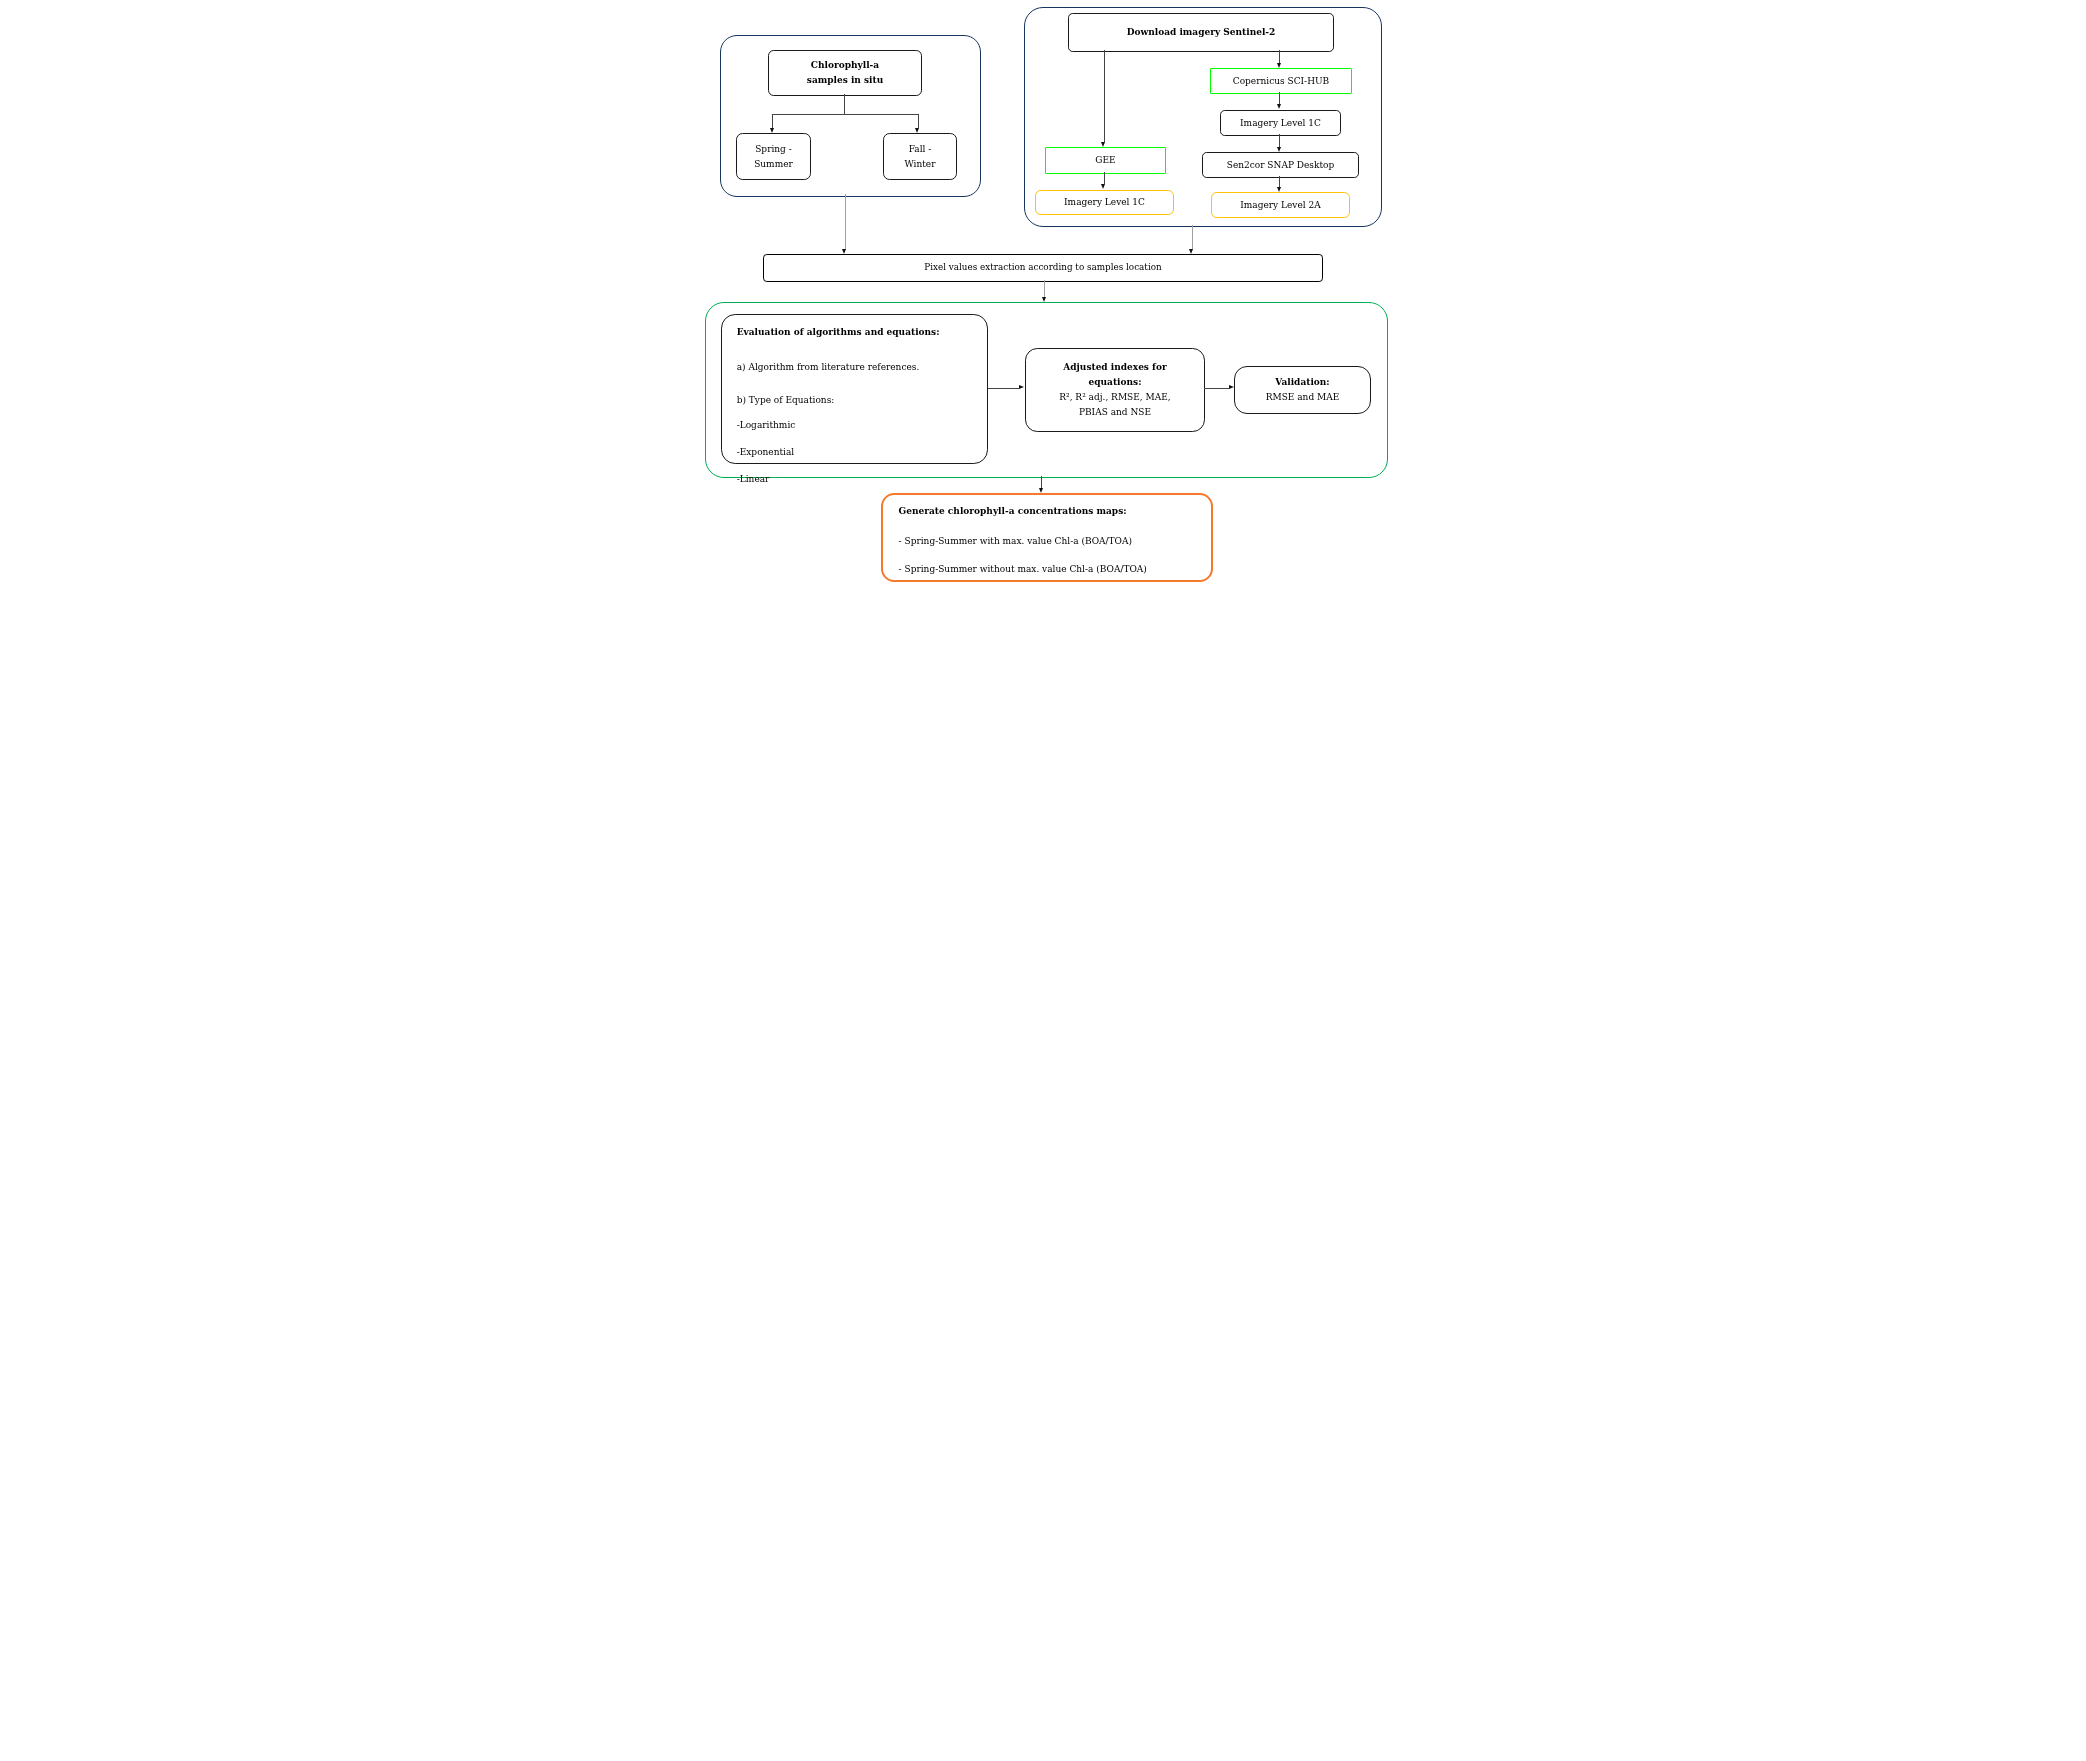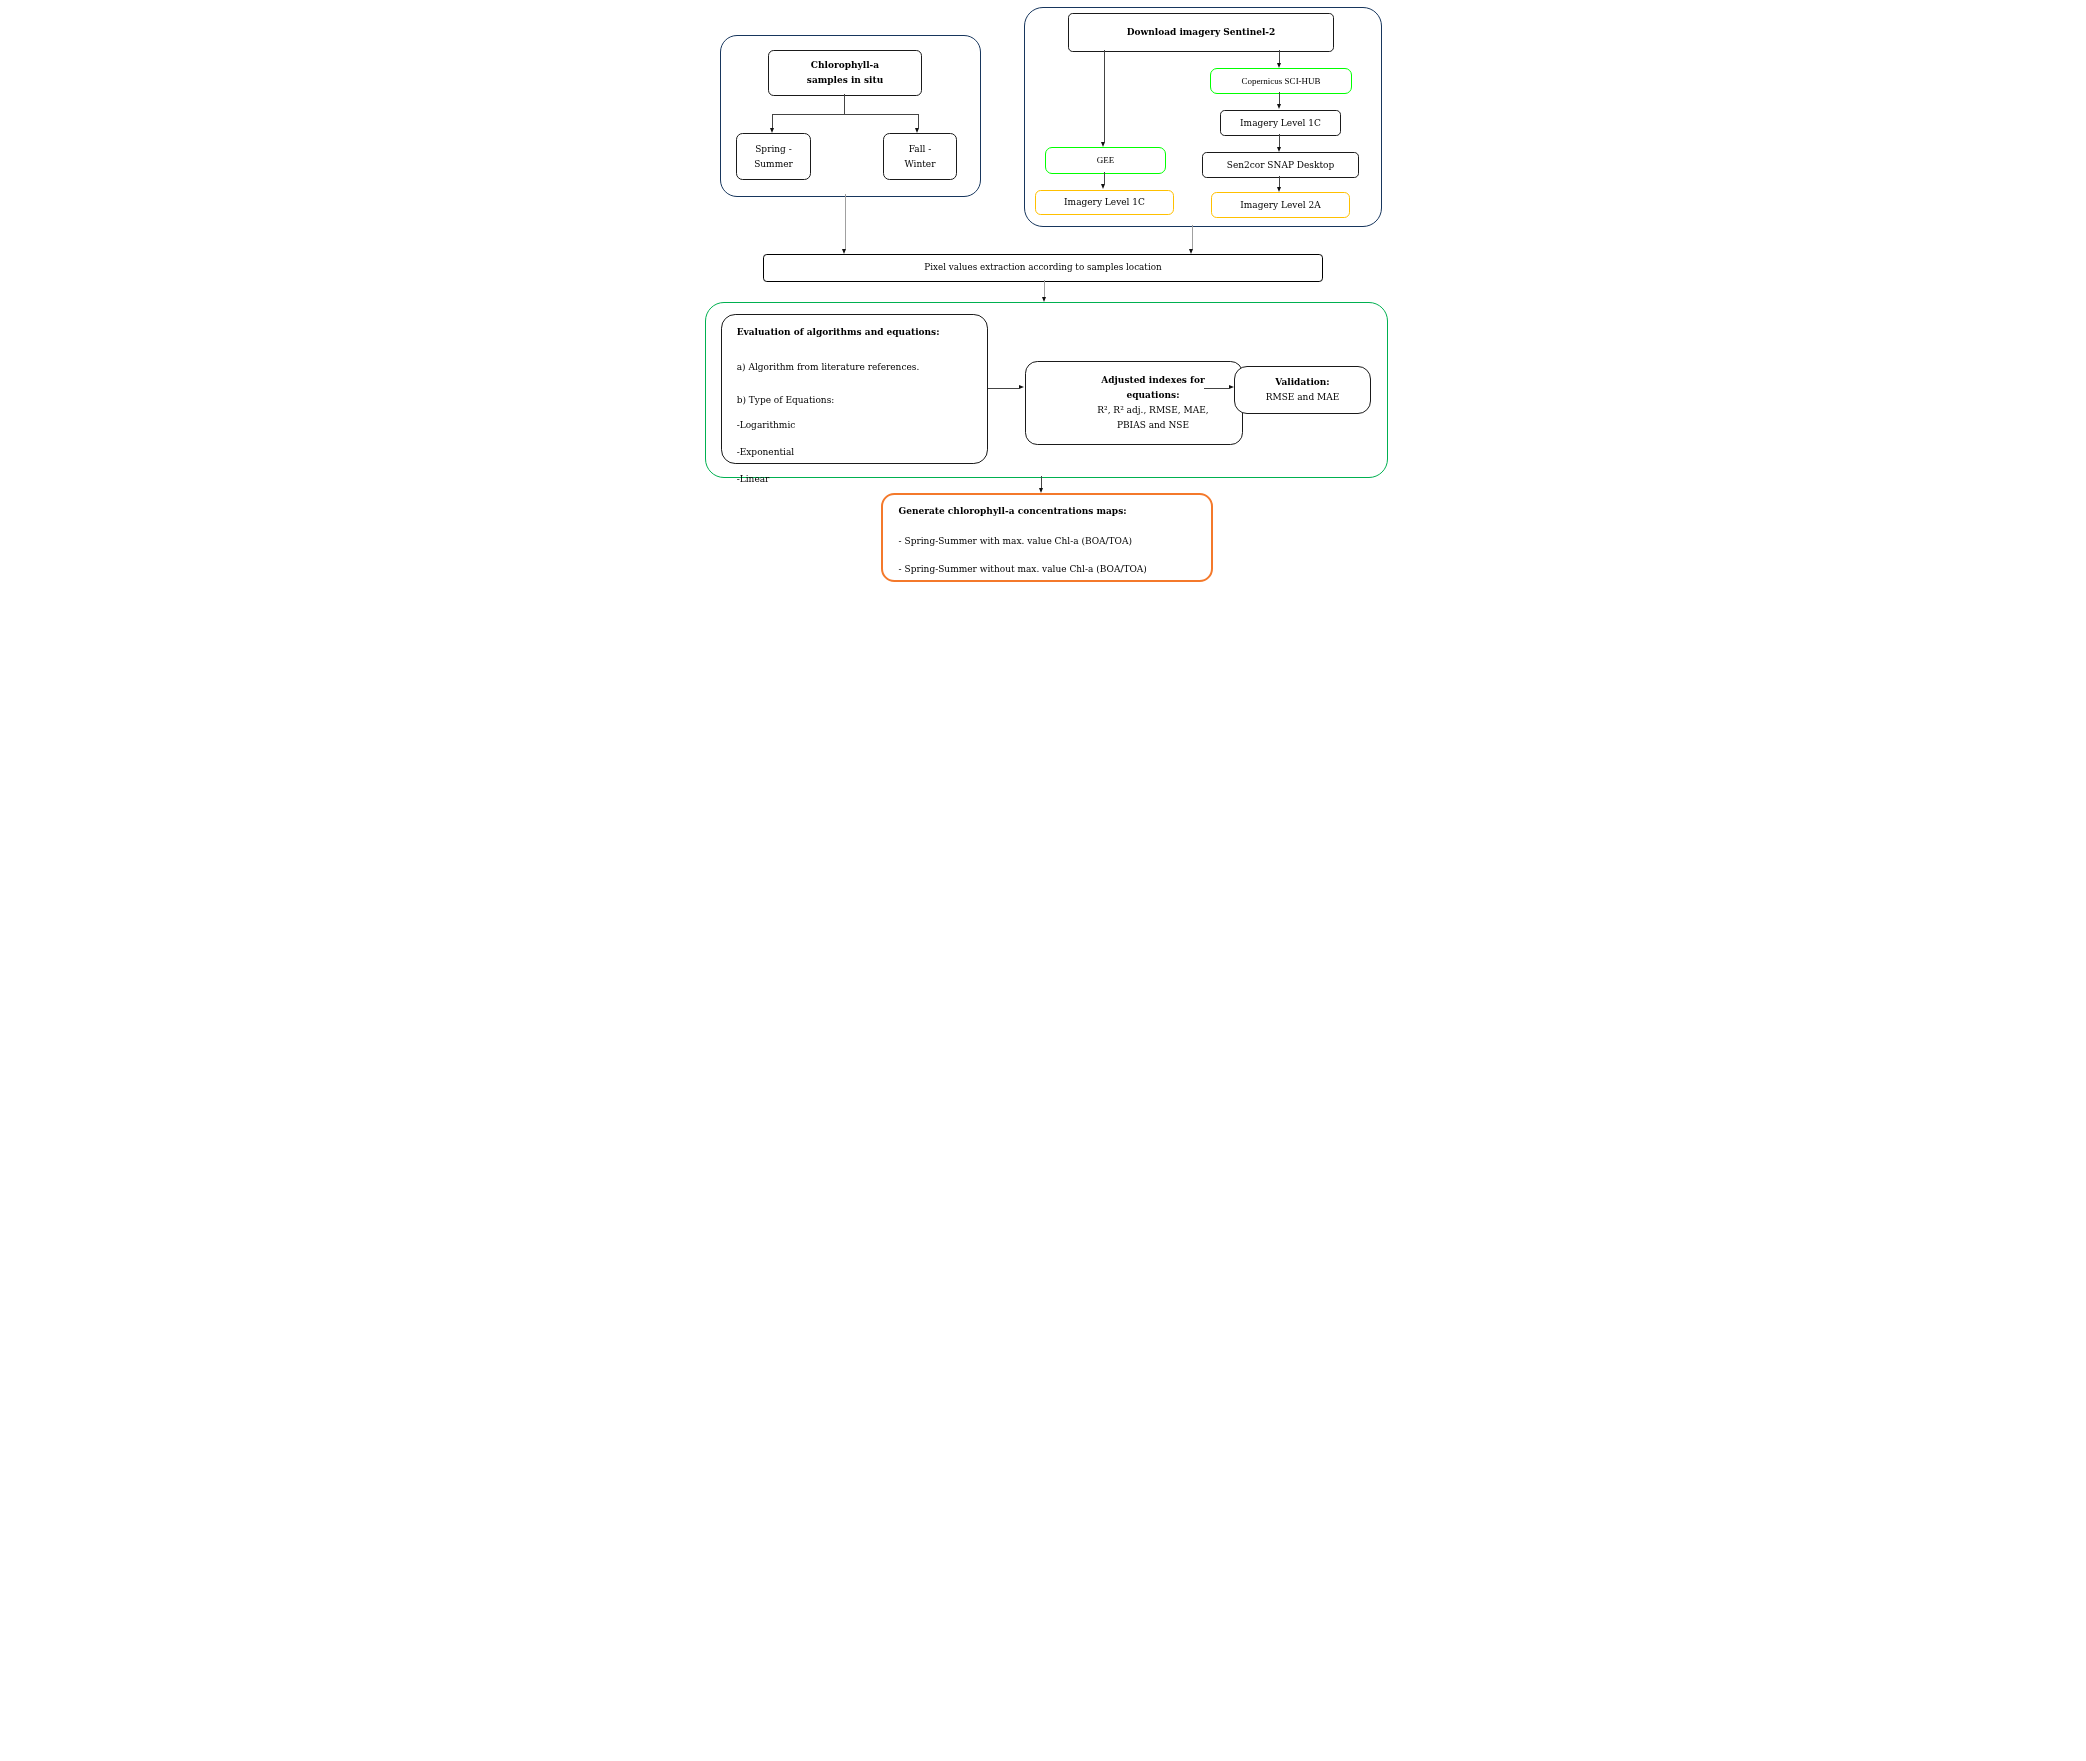--- a/index.html
+++ b/index.html
@@ -14,21 +14,21 @@
     overflow:hidden;
   }
   .group{position:absolute; border:1.9px solid var(--navy); border-radius:19px; background:transparent;}
   .group.green{border-color:var(--green);}
   .node{
     position:absolute; background:#fff; border:0.9px solid #1a1a1a; border-radius:4.7px;
     display:flex; flex-direction:column; align-items:center; justify-content:center;
     text-align:center; font-size:9px; line-height:15px; white-space:pre-line;
   }
   .node.bold{font-weight:bold;}
-  .node.green-border{border:1.9px solid var(--bright-green); border-radius:7px;font-family:Liberation Serif, serif;}
+  .node.green-border{border:1.9px solid var(--bright-green); border-radius:1px;}
   .node.yellow-border{border:1.9px solid var(--yellow); border-radius:5.7px;}
   .node.thick-black{border:1.9px solid #000; border-radius:3.8px;}
   .node.left-align{align-items:flex-start; text-align:left;}
   .vline{position:absolute; width:0.9px; background:var(--line);}
   .hline{position:absolute; height:0.9px; background:var(--line);}
   .light{background:var(--line-light);}
   .arrow-down{position:absolute; width:0; height:0;
     border-left:2.8px solid transparent; border-right:2.8px solid transparent;
     border-top:5.2px solid #111;}
   .arrow-right{position:absolute; width:0; height:0;
@@ -134,21 +134,21 @@
     <div class="eval-types">
       <div>-Logarithmic</div>
       <div>-Exponential</div>
       <div>-Linear</div>
     </div>
   </div>
 
   <div class="hline" style="left:293px; top:388px; width:31px;"></div>
   <div class="arrow-right" style="left:324px; top:385px;"></div>
 
-  <div class="node indexes-box" style="left:330px; top:361px; width:178px; height:82px; border-radius:12.3px;padding-left:38px;">
+  <div class="node indexes-box" style="left:330px; top:348px; width:178px; height:82px; border-radius:12.3px;">
     <div class="w-bold">Adjusted indexes for</div>
     <div class="w-bold">equations:</div>
     <div>R², R² adj., RMSE, MAE,</div>
     <div>PBIAS and NSE</div>
   </div>
 
   <div class="hline" style="left:509px; top:388px; width:25px;"></div>
   <div class="arrow-right" style="left:534px; top:385px;"></div>
 
   <div class="node" style="left:539px; top:366px; width:135px; height:46px; border-radius:13px;">

